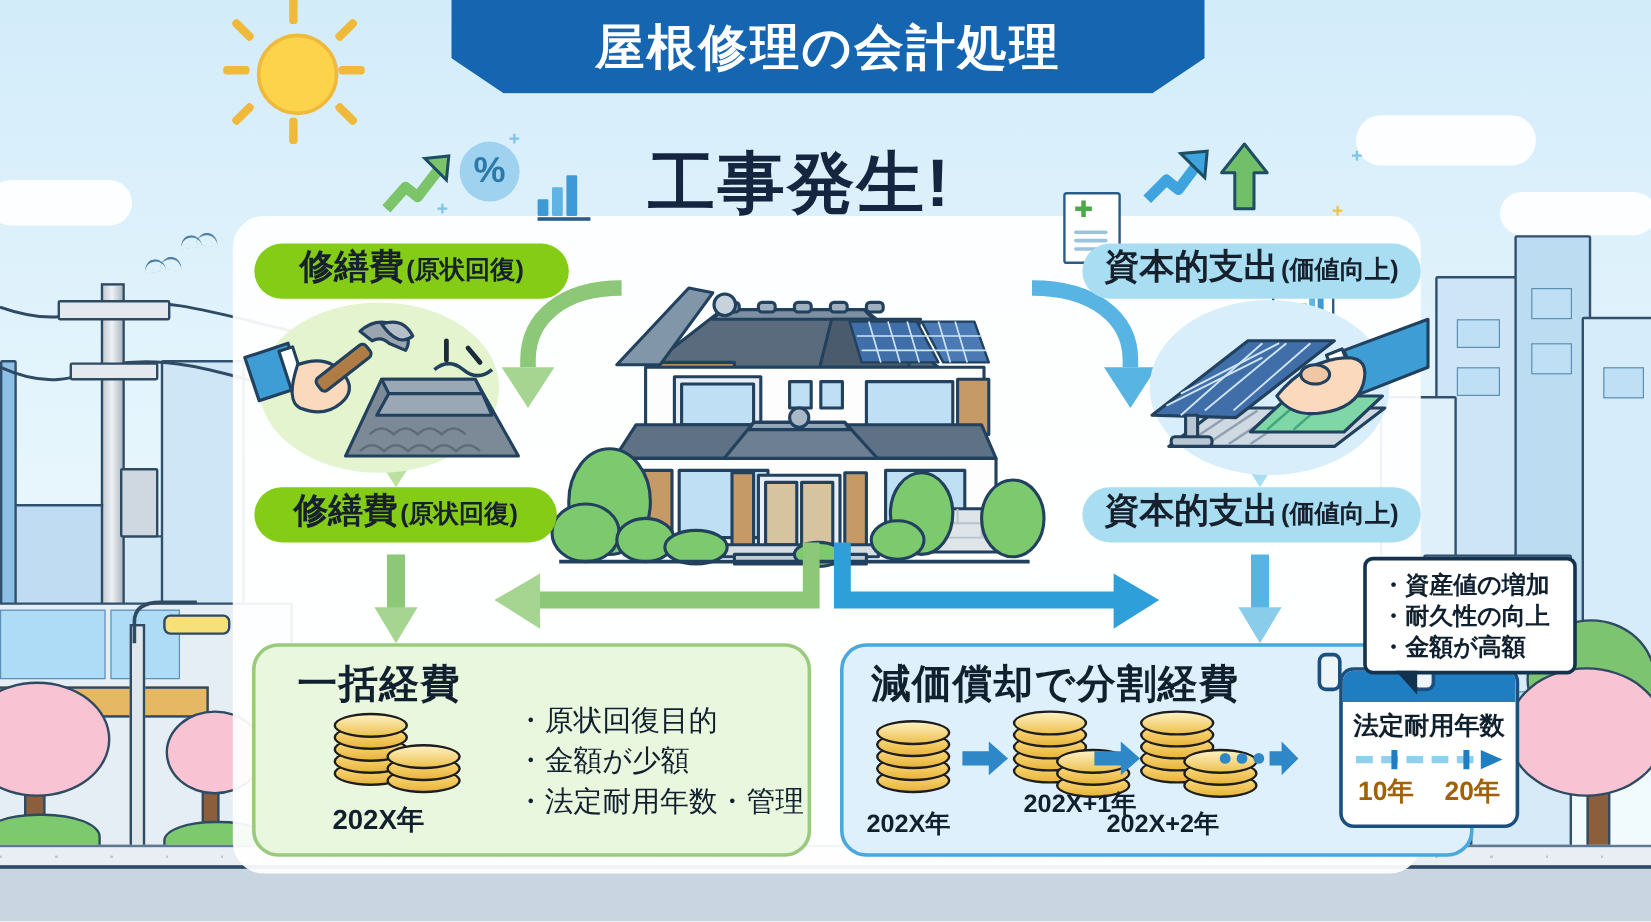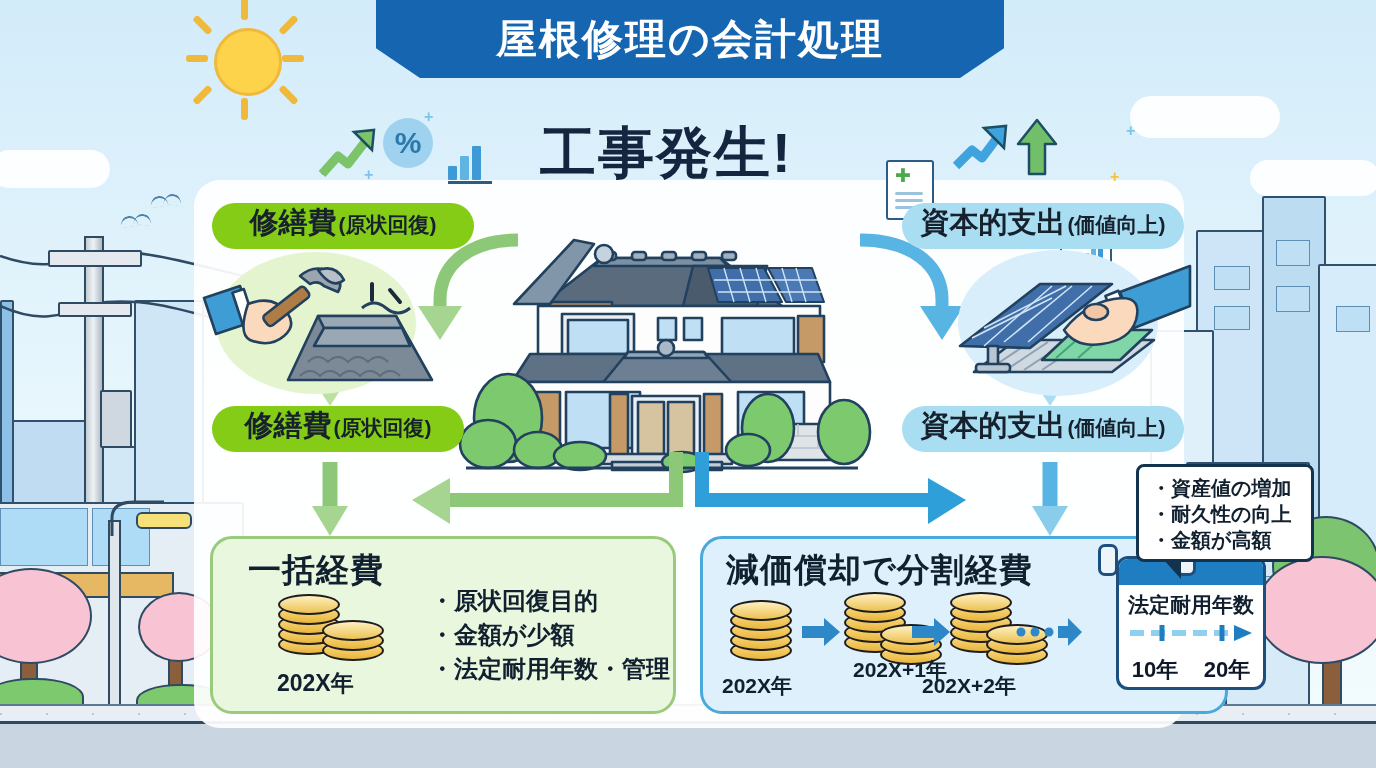--- a/index.html
+++ b/index.html
@@ -82,41 +82,41 @@
   
   .circ{position:absolute;border-radius:50%;}
   .circ-green{background:#e4f4cf;}
   .circ-blue{background:#d9eefb;}
 
   
   .resbox{position:absolute;border-radius:22px;box-sizing:border-box;}
   .box-green{background:#eaf7df;border:3px solid #9acb7d;}
   .box-blue{background:#ddf0fb;border:3px solid #4aa8dd;}
   .box-title{position:absolute;font-size:33px;font-weight:bold;color:#11202e;letter-spacing:1px;}
-  .bullets{position:absolute;font-size:24px;font-weight:bold;color:#11202e;line-height:1.42;}
+  .bullets{position:absolute;font-size:24px;font-weight:normal;color:#11202e;line-height:1.42;}
   .yearlbl{position:absolute;font-size:21px;font-weight:bold;color:#11202e;}
 
   
   .coinstack{position:absolute;}
   .coin{position:absolute;width:58px;height:17px;border-radius:50%;
         background:linear-gradient(180deg,#ffe08a,#e8b53c);border:2.5px solid #1d1d1d;}
 
   
   .bubble{position:absolute;background:#fff;border:3px solid #13324d;border-radius:8px;
           padding:8px 12px;box-sizing:border-box;}
   .bubble div{font-size:20px;font-weight:bold;color:#11202e;line-height:1.3;white-space:nowrap;}
   .bubble:after{content:"";position:absolute;left:24px;bottom:-20px;width:0;height:0;
           border-left:18px solid transparent;border-top:20px solid #13324d;}
 
   
   .cal{position:absolute;background:#fff;border:3px solid #1b4f7d;border-radius:12px;overflow:hidden;}
   .cal-top{height:26px;background:#1f7ec2;}
   .cal-ring{position:absolute;width:14px;height:26px;background:#eef5fa;border:3px solid #1b4f7d;border-radius:7px;top:-12px;}
   .cal-title{text-align:center;font-size:21px;font-weight:bold;color:#11202e;margin-top:6px;}
-  .cal-years{display:flex;justify-content:space-around;font-size:22px;font-weight:bold;color:#0f172a;margin-top:12px;}
+  .cal-years{display:flex;justify-content:space-around;font-size:22px;font-weight:bold;color:#a16207;margin-top:2px;}
 
   .arrowline{position:absolute;}
   svg{display:block;overflow:visible;}
 </style>
 </head>
 <body>
 
 <div class="stage">
 
   <div class="sky"></div>

